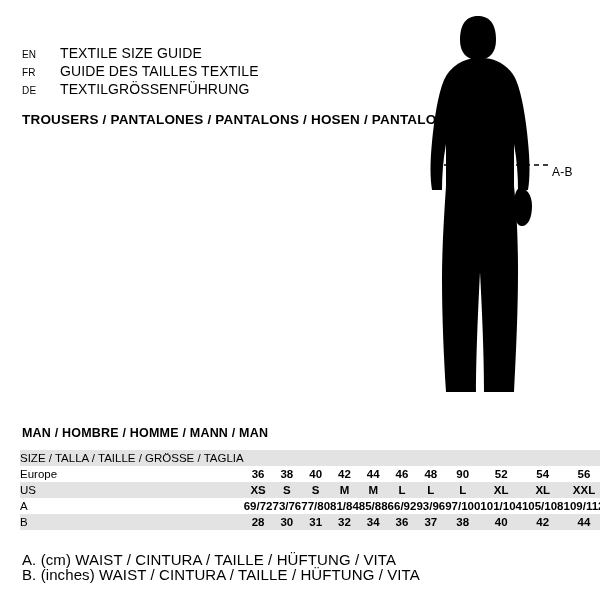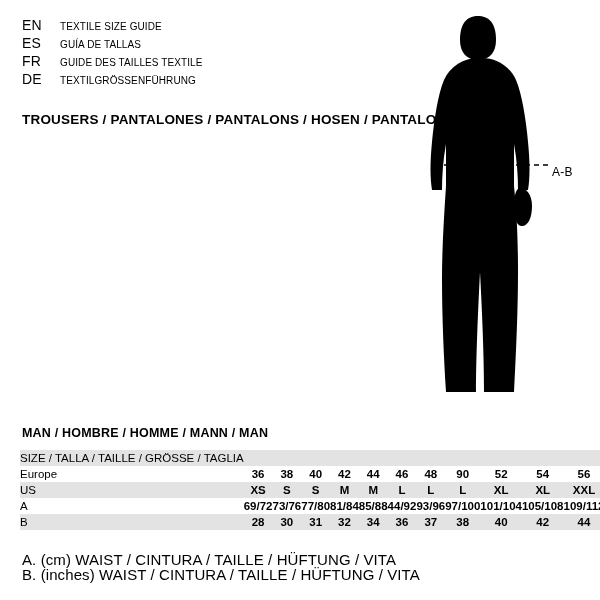--- a/index.html
+++ b/index.html
@@ -29,26 +29,27 @@
     width: 360px;
   }
   .lang-row {
     display: flex;
     align-items: baseline;
     height: 18px;
     line-height: 18px;
   }
   .lang-code {
     width: 38px;
+    font-size: 10px;
+    letter-spacing: 0.2px;
+  }
+  .lang-text {
     font-size: 14px;
-    letter-spacing: 0.2px;
-  }
-  .lang-text {
-    font-size: 10px;
     letter-spacing: 0.1px;
+    margin-top: 28px;
   }
 
   .category-title {
     position: absolute;
     left: 22px;
     top: 112px;
     font-size: 13.5px;
     font-weight: bold;
     letter-spacing: 0.2px;
   }
@@ -121,24 +122,20 @@
 </style>
 </head>
 <body>
 
 <div class="page">
 
   <div class="lang-block">
     <div class="lang-row">
       <div class="lang-code">EN</div>
       <div class="lang-text">TEXTILE SIZE GUIDE</div>
-    </div>
-    <div class="lang-row">
-      <div class="lang-code">ES</div>
-      <div class="lang-text">GUÍA DE TALLAS</div>
     </div>
     <div class="lang-row">
       <div class="lang-code">FR</div>
       <div class="lang-text">GUIDE DES TAILLES TEXTILE</div>
     </div>
     <div class="lang-row">
       <div class="lang-code">DE</div>
       <div class="lang-text">TEXTILGRÖSSENFÜHRUNG</div>
     </div>
   </div>
@@ -227,21 +224,21 @@
         <td class="cell">XL</td>
         <td class="cell">XXL</td>
       </tr>
       <tr>
         <td class="rowhead">A</td>
         <td class="cell">69/72</td>
         <td class="cell">73/76</td>
         <td class="cell">77/80</td>
         <td class="cell">81/84</td>
         <td class="cell">85/88</td>
-        <td class="cell">44/92</td>
+        <td class="cell">66/92</td>
         <td class="cell">93/96</td>
         <td class="cell">97/100</td>
         <td class="cell">101/104</td>
         <td class="cell">105/108</td>
         <td class="cell">109/112</td>
       </tr>
       <tr class="shaded">
         <td class="rowhead">B</td>
         <td class="cell">28</td>
         <td class="cell">30</td>

